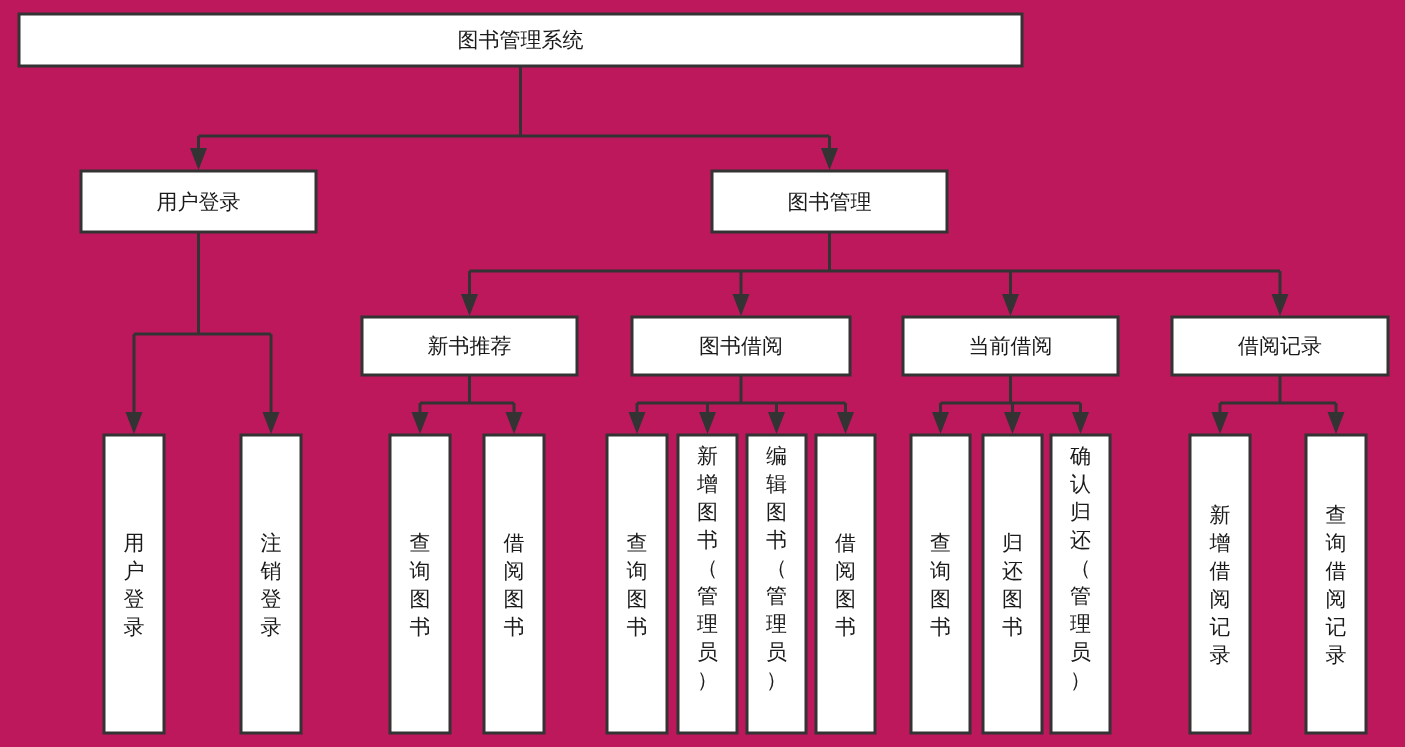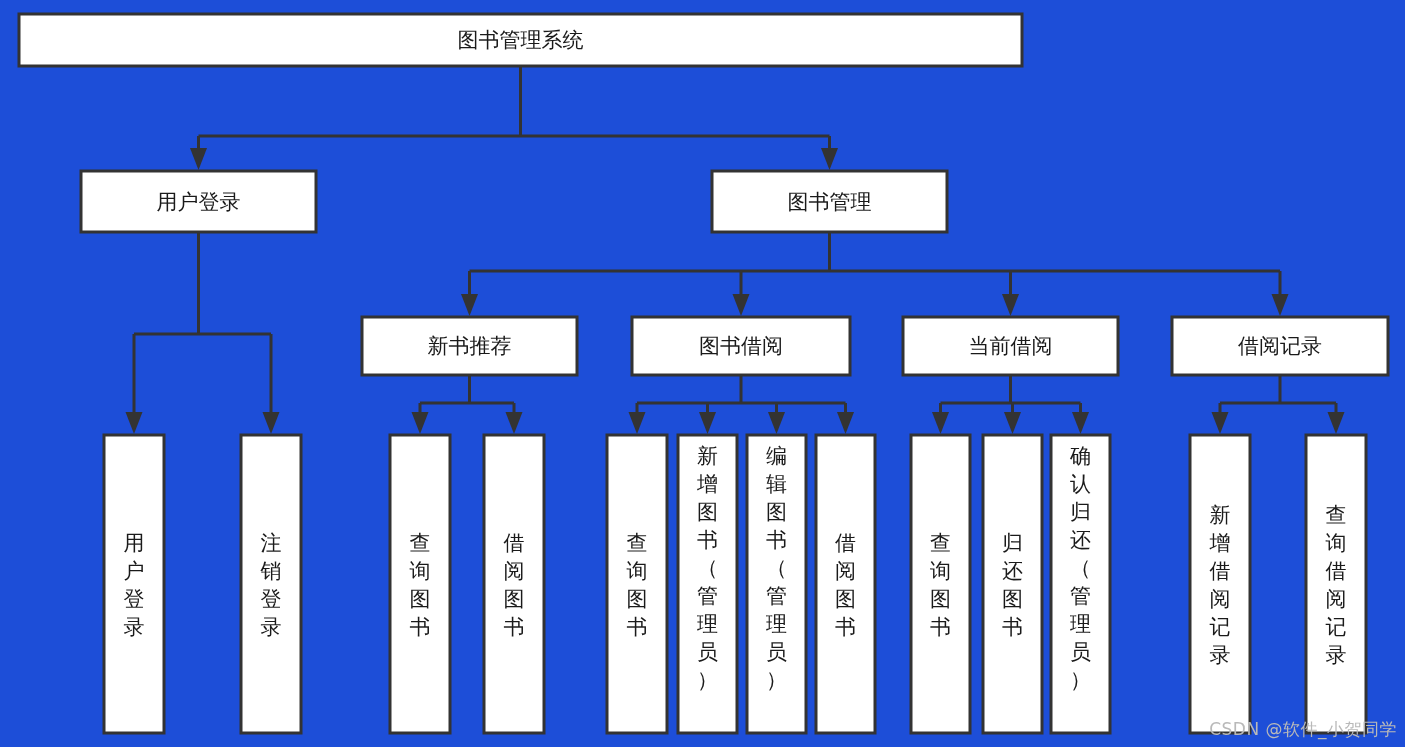--- a/index.html
+++ b/index.html
@@ -1,21 +1,21 @@
 <!DOCTYPE html>
 <html><head>
 <meta charset="utf-8">
 <style>
   html,body{margin:0;padding:0;background:#ffffff;}
   body{
     width:1405px;height:747px;overflow:hidden;
     font-family:"DejaVu Sans","Liberation Sans",sans-serif;
     background:#ffffff;
   }
-  #diagram-root{position:relative;width:1405px;height:747px;background:#1d4ed8;}
+  #diagram-root{position:relative;width:1405px;height:747px;background:#be185d;}
   svg#diagram-svg{position:absolute;left:0;top:0;width:1405px;height:747px;display:block;}
   .node-box{fill:#ffffff;stroke:#333333;stroke-width:3;}
   .connector{stroke:#333333;stroke-width:3;fill:none;}
   .arrow-head{fill:#333333;stroke:none;}
   .node-label-h{
     font-family:"DejaVu Sans","Liberation Sans",sans-serif;
     font-size:21px;fill:#1a1a1a;text-anchor:middle;dominant-baseline:middle;
   }
   .node-label-v{
     font-family:"DejaVu Sans","Liberation Sans",sans-serif;
@@ -176,14 +176,13 @@
         <g>
           <rect x="1190" y="435" width="60" height="298" class="node-box"></rect>
           <text x="1220" y="522" class="node-label-v"><tspan x="1220" dy="0">新</tspan><tspan x="1220" dy="28">增</tspan><tspan x="1220" dy="28">借</tspan><tspan x="1220" dy="28">阅</tspan><tspan x="1220" dy="28">记</tspan><tspan x="1220" dy="28">录</tspan></text>
         </g>
         <g>
           <rect x="1306" y="435" width="60" height="298" class="node-box"></rect>
           <text x="1336" y="522" class="node-label-v"><tspan x="1336" dy="0">查</tspan><tspan x="1336" dy="28">询</tspan><tspan x="1336" dy="28">借</tspan><tspan x="1336" dy="28">阅</tspan><tspan x="1336" dy="28">记</tspan><tspan x="1336" dy="28">录</tspan></text>
         </g>
       </g>
   </svg>
-  <div class="watermark">CSDN @软件_小贺同学</div>
 </div>
 
 </body></html>

